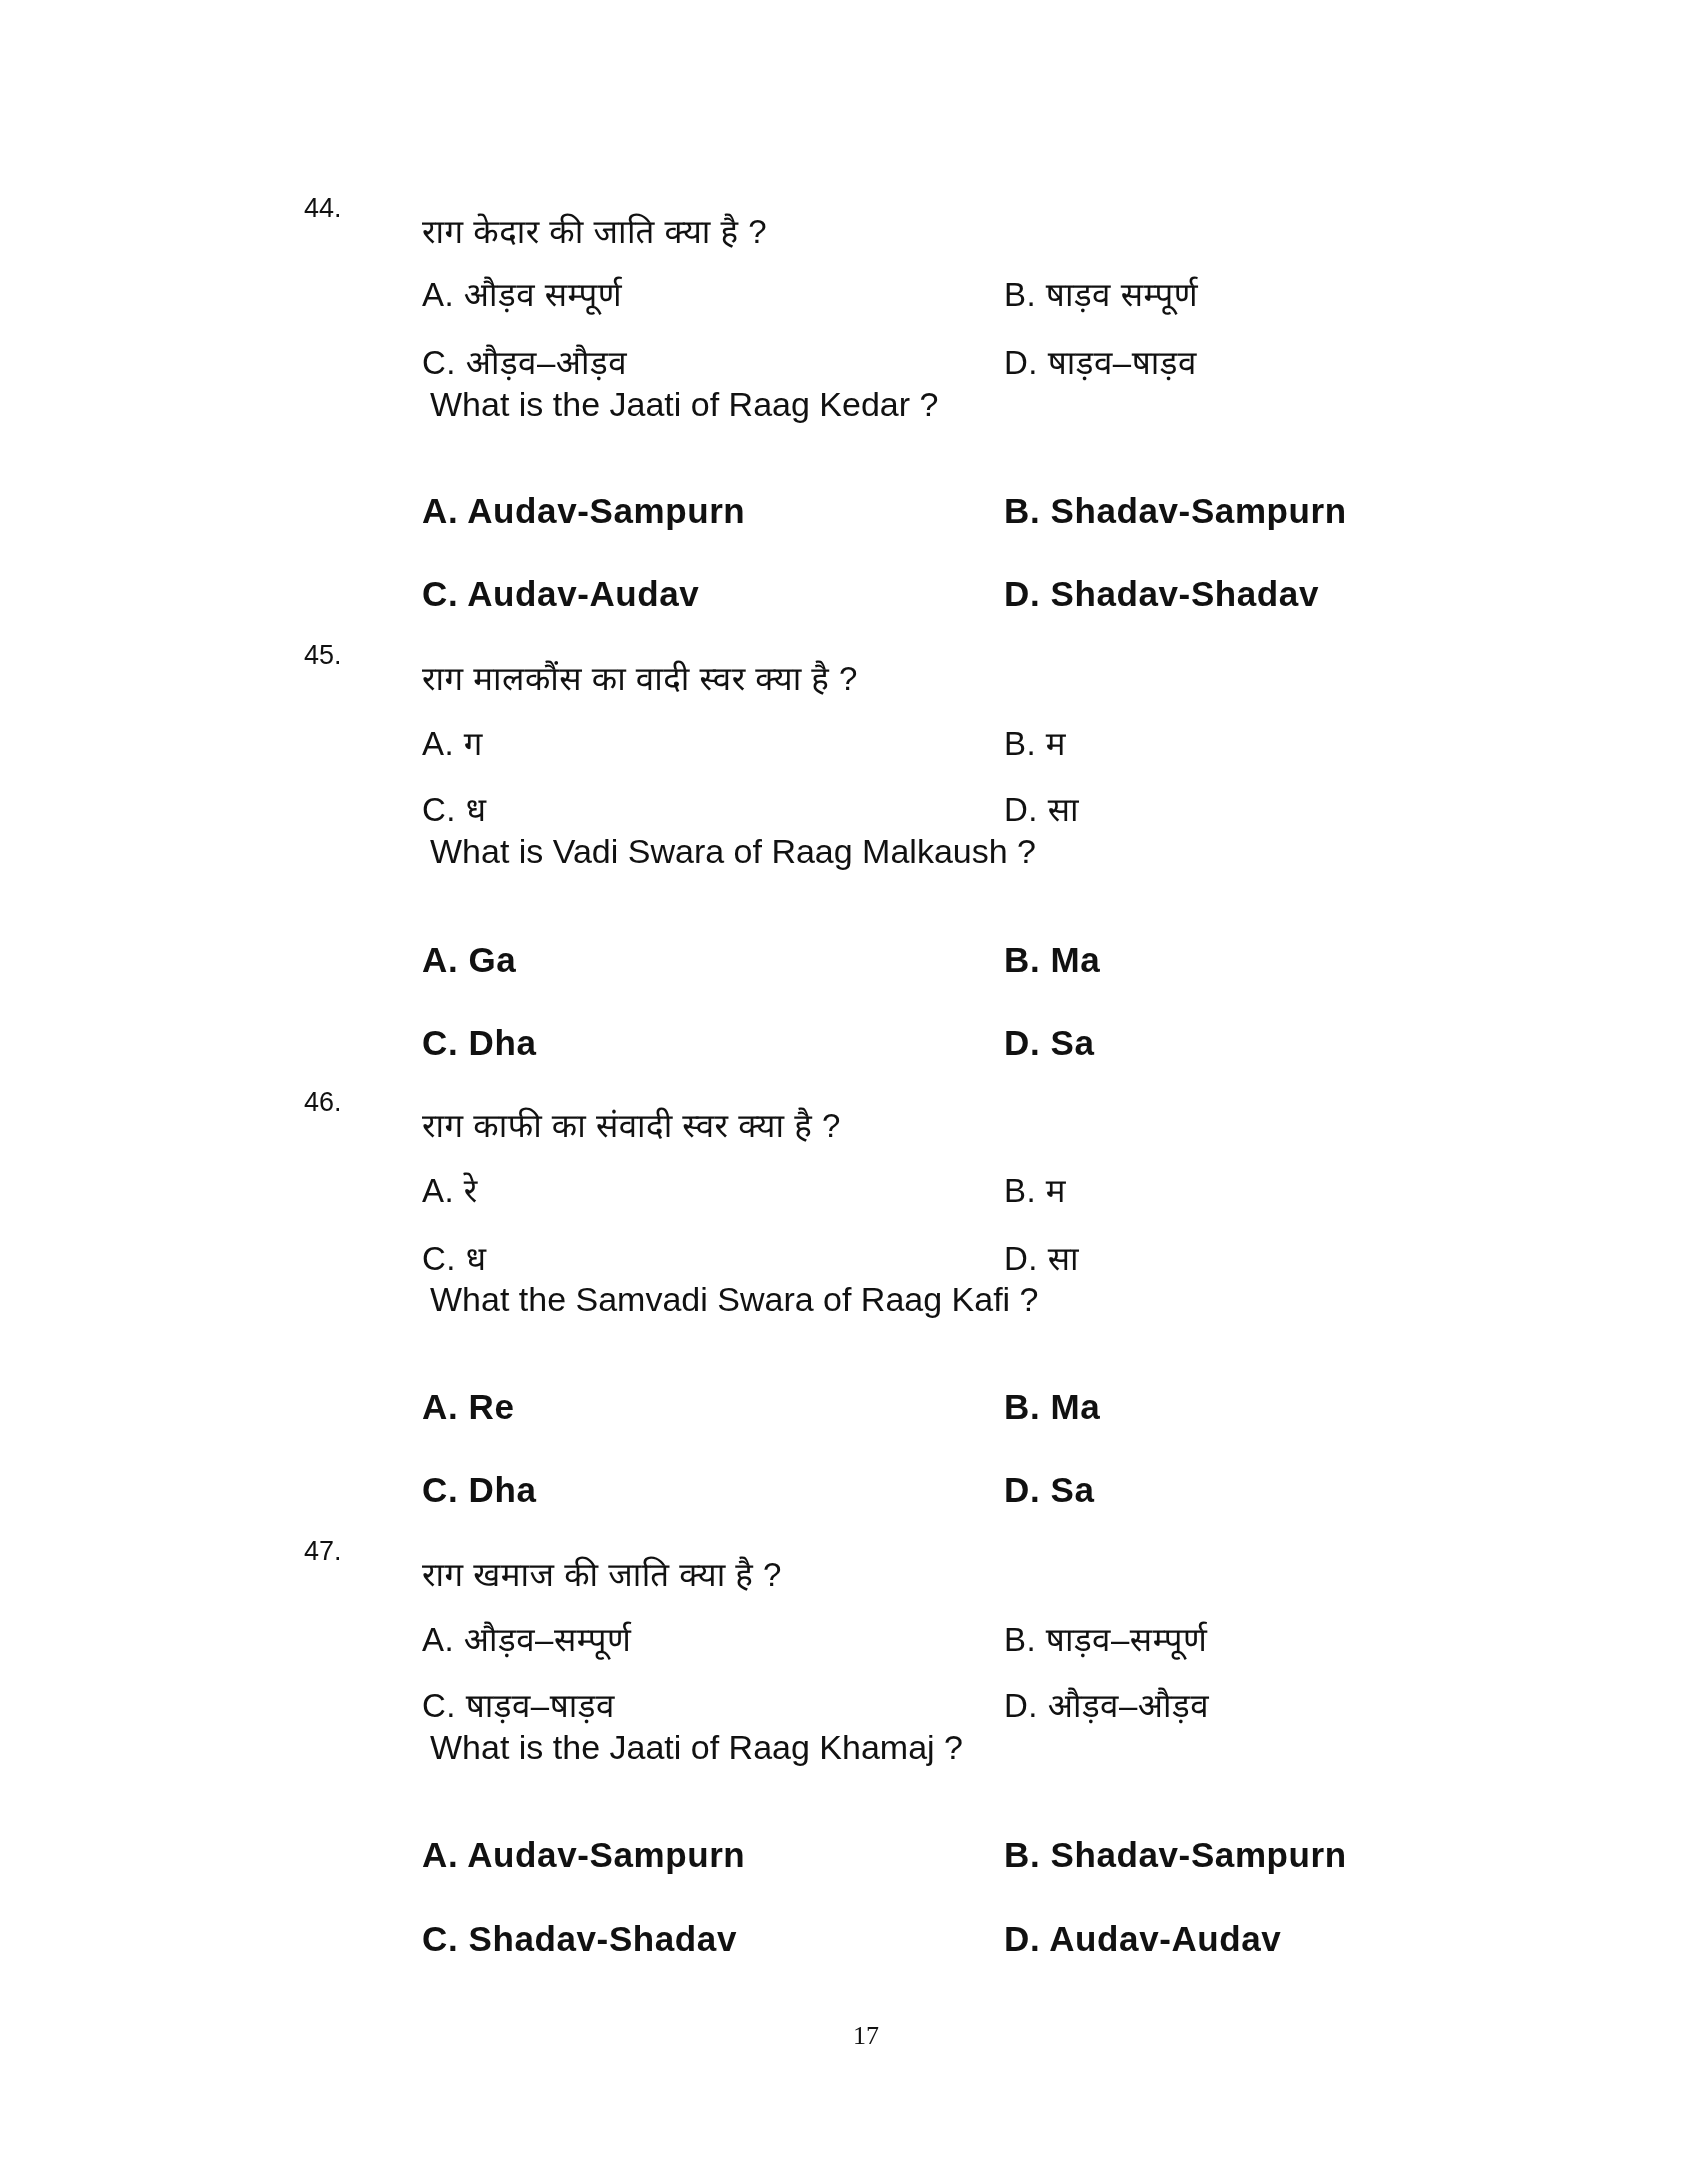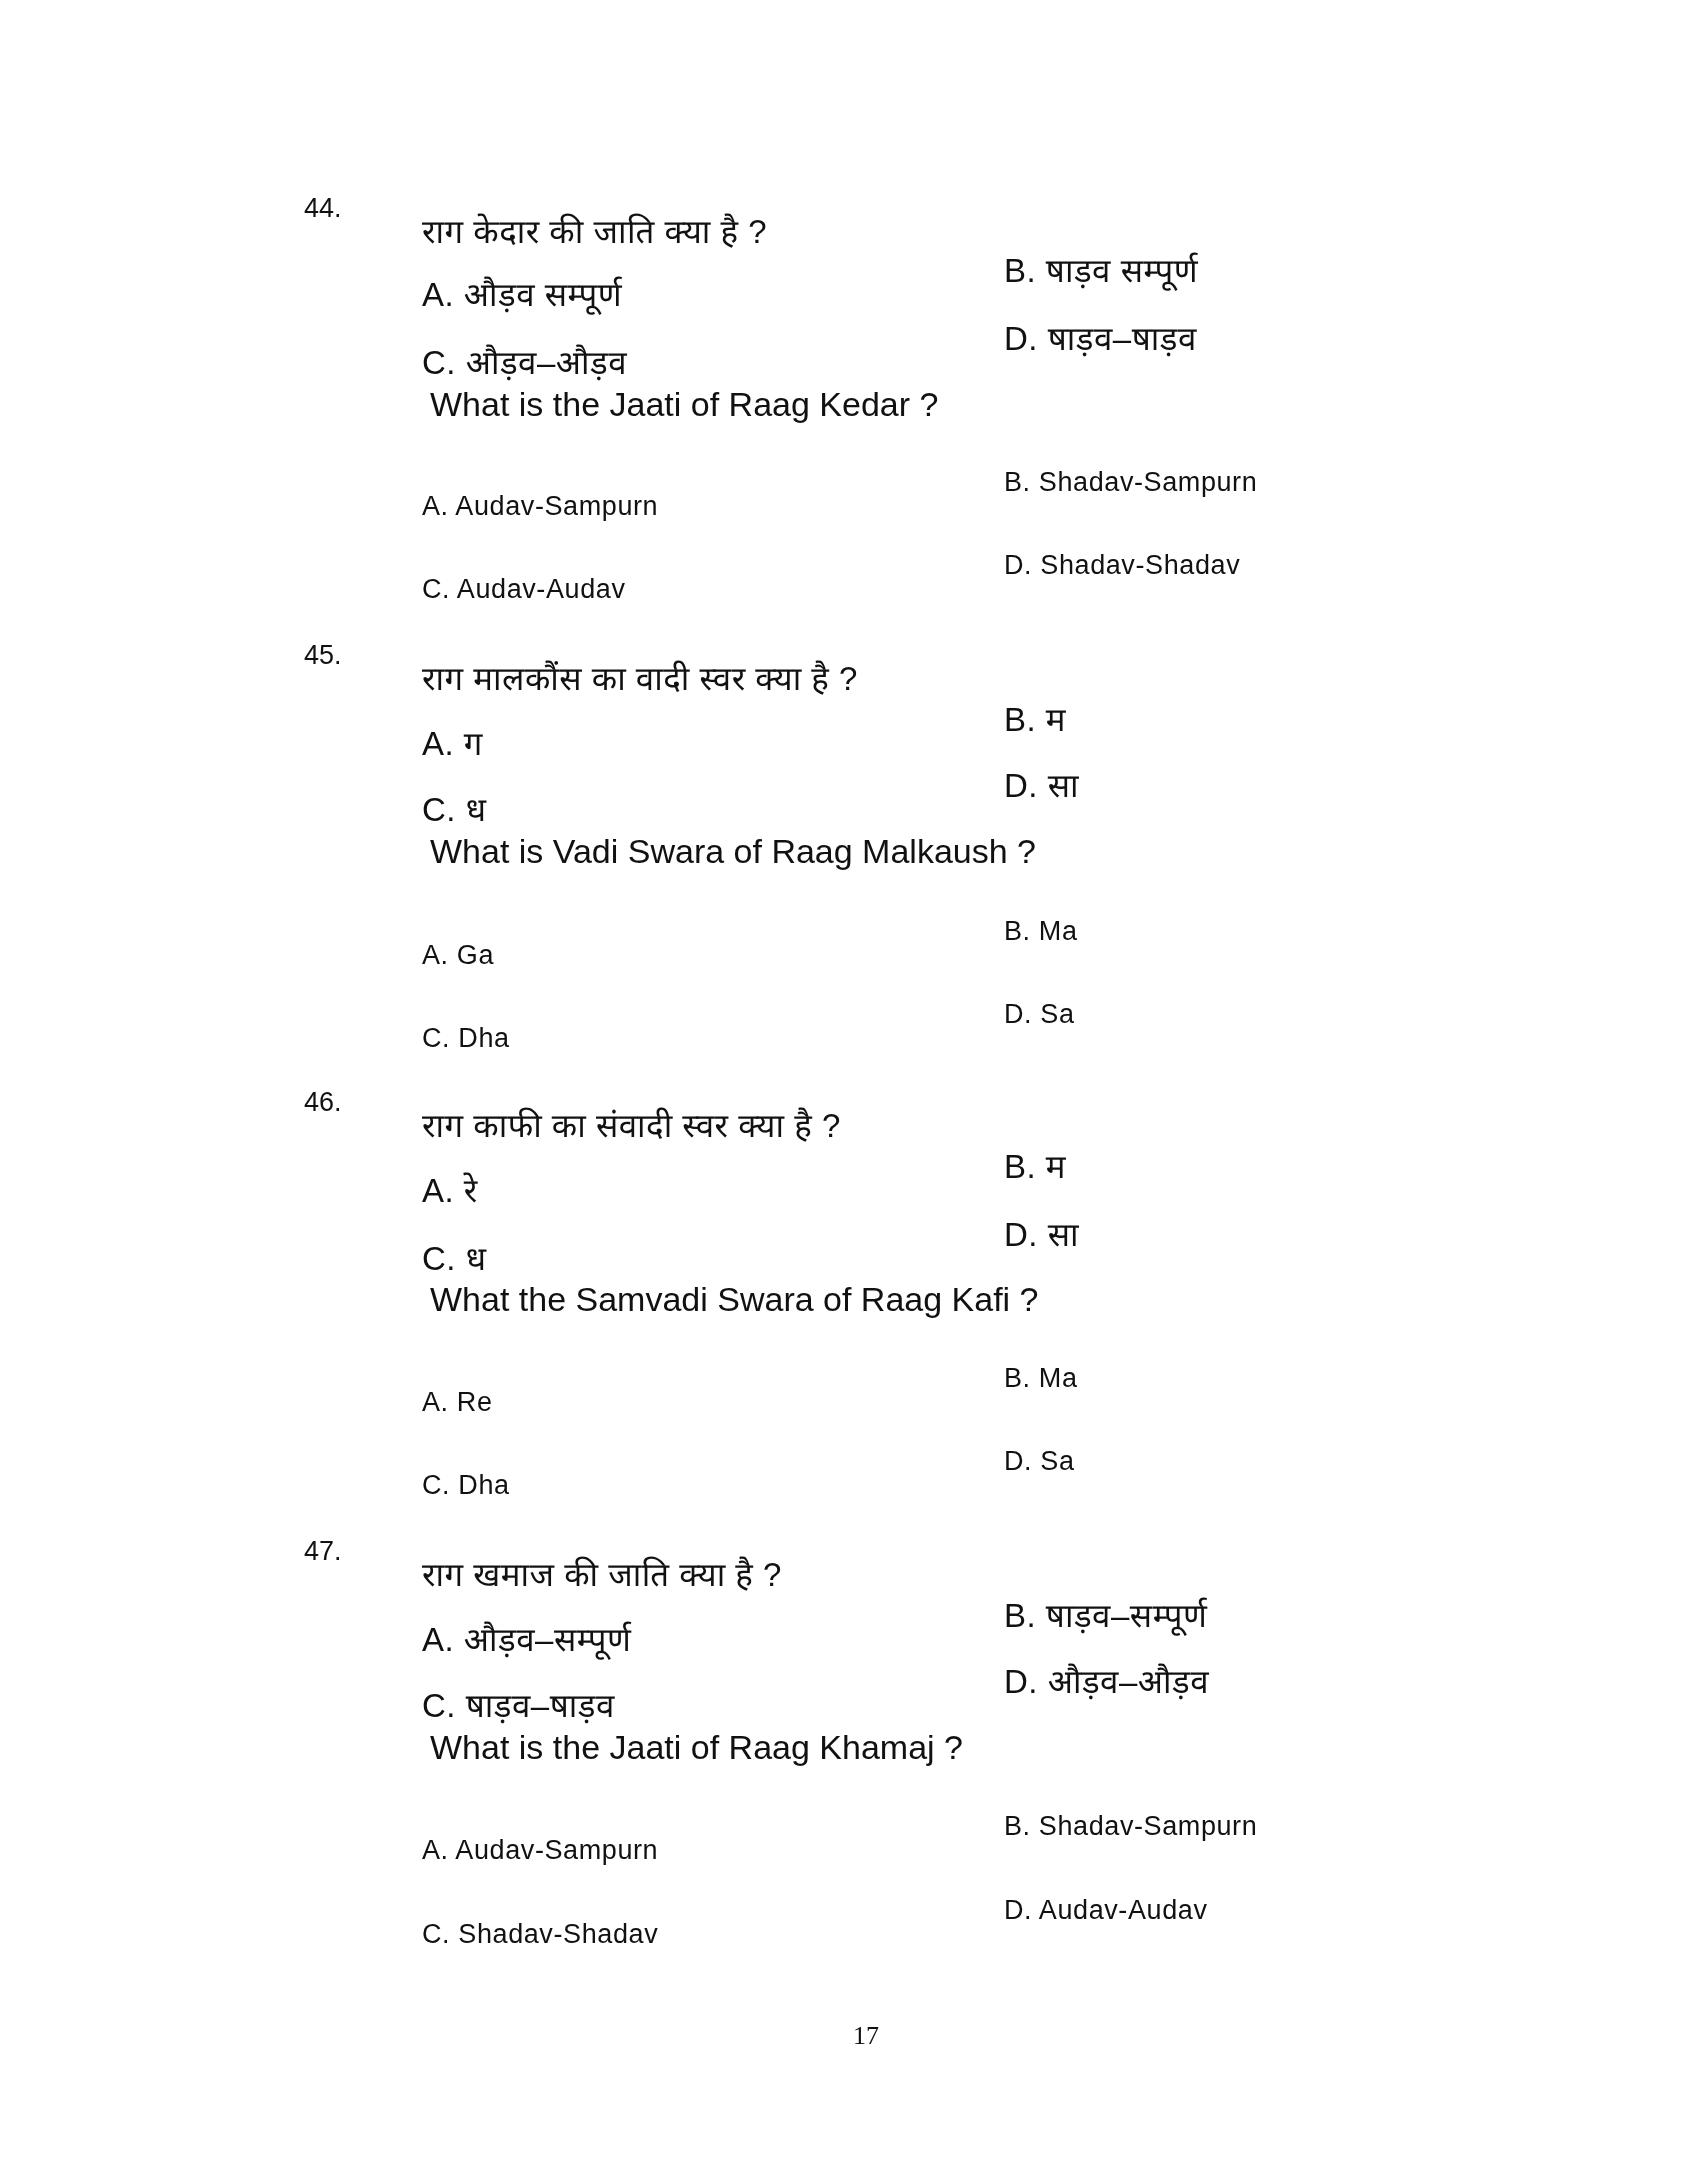--- a/index.html
+++ b/index.html
@@ -2,23 +2,23 @@
 <html><head>
 <meta charset="utf-8">
 <style>
   html, body { margin: 0; padding: 0; background: #ffffff; }
   body { width: 1683px; height: 2178px; position: relative; overflow: hidden; color: #111111; }
   .page { position: absolute; left: 0; top: 0; width: 1683px; height: 2178px; background: #ffffff; }
   .line { position: absolute; white-space: nowrap; line-height: 1; }
   .qnum { font-family: "Liberation Sans", sans-serif; font-size: 27px; left: 304px; }
   .hi { font-family: "Liberation Sans", "DejaVu Sans", sans-serif; font-size: 33px; letter-spacing: 0.5px; }
   .en-q { font-family: "Liberation Sans", sans-serif; font-size: 34px; left: 422px; margin-left: 8px; }
-  .en-opt { font-family: "Liberation Sans", sans-serif; font-size: 27px; letter-spacing: 0.6px; }
+  .en-opt { font-family: "Liberation Sans", sans-serif; font-size: 35px; letter-spacing: 0.6px; font-weight: bold; }
   .col-left { left: 422px; margin-top: 24px; }
-  .col-right { left: 1004px; }
+  .col-right { left: 1004px; margin-top: 24px; }
   .page-number { font-family: "Liberation Serif", serif; font-size: 26px; left: 853px; }
 </style>
 </head>
 <body>
 
 <div class="page">
 
   <div>
     <span class="line qnum" style="top:195px">44.</span>
     <span class="line hi col-left" style="top:191px">राग केदार की जाति क्या है ?</span>

